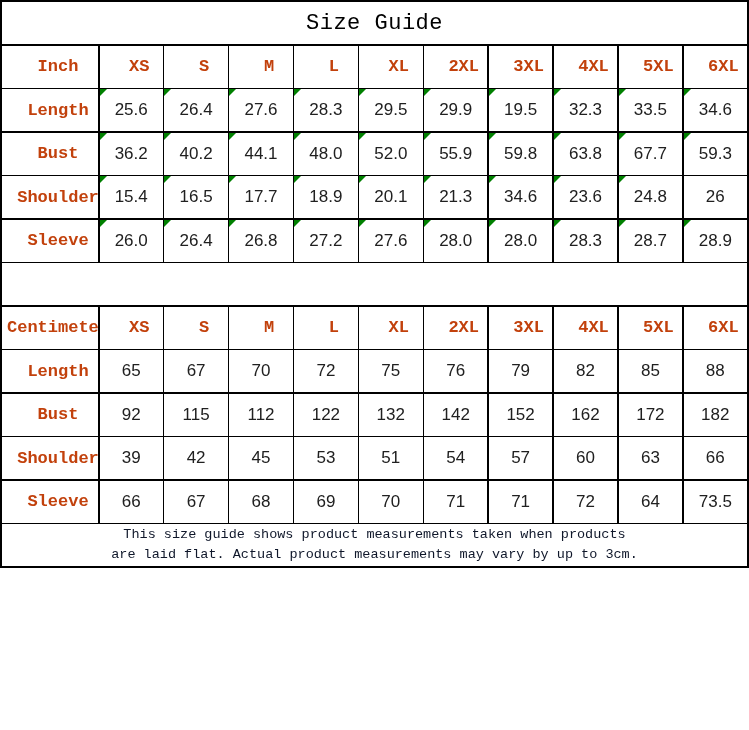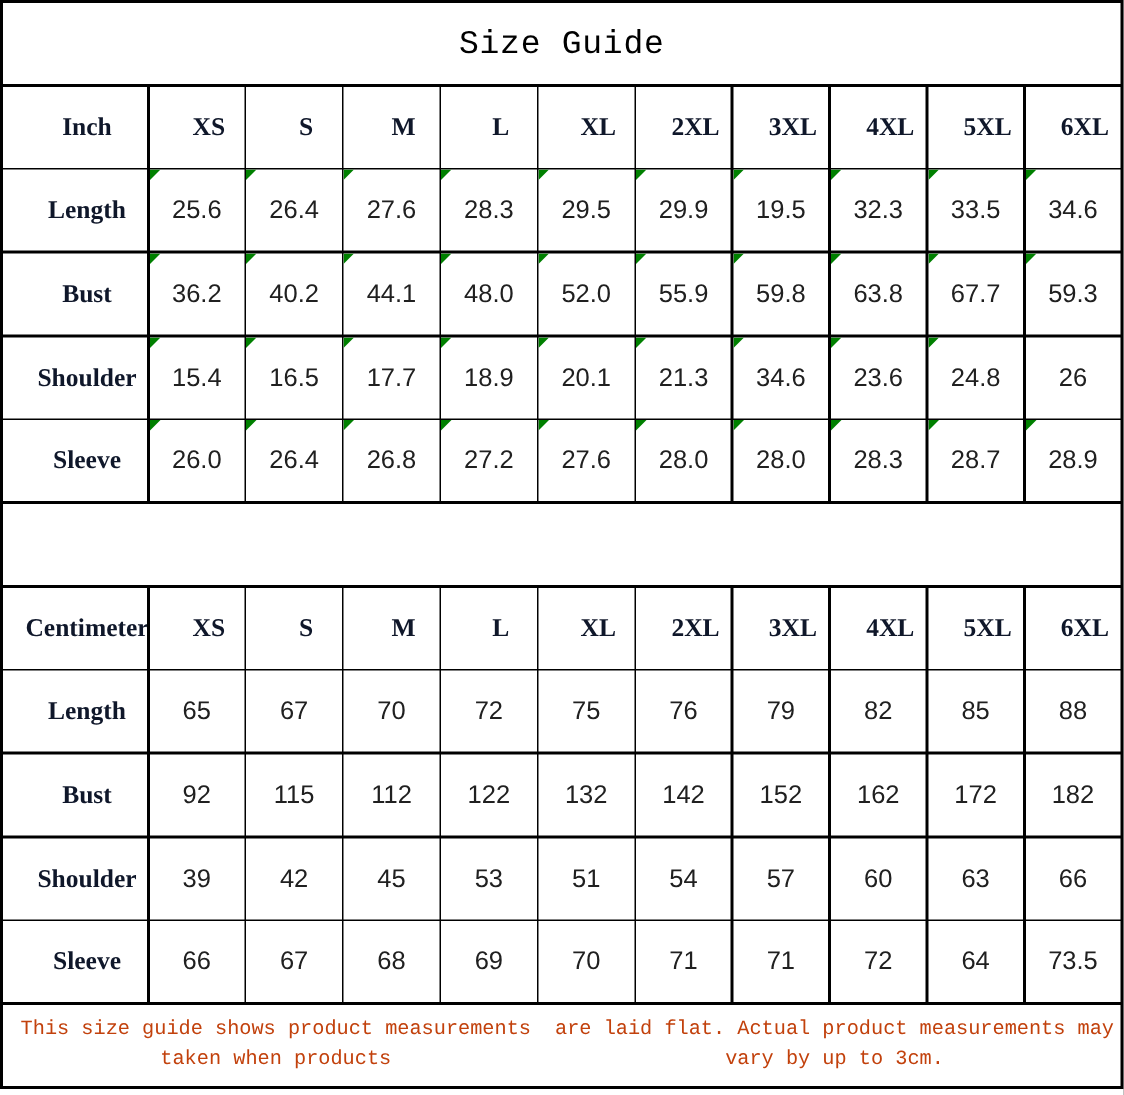--- a/index.html
+++ b/index.html
@@ -1,58 +1,58 @@
 <!DOCTYPE html>
 <html style="--marker-green: #008000; --line: #000000;"><head>
 <meta charset="utf-8">
 <style>
   html,body{margin:0;padding:0;background:#ffffff;}
   body{width:749px;height:730px;overflow:hidden;}
   :root{--marker-green:#008000;--line:#000000;}
 
   .size-grid{
     display:grid;
-    width:749px;height:726px;
+    width:749px;height:568px;
     box-sizing:border-box;
     border:2px solid var(--line);
     background:var(--line);
     gap:1.5px;
     grid-template-columns:96px repeat(10,1fr);
     grid-template-rows:repeat(13,1fr);
   }
   .cell{
     background:#ffffff;
     display:flex;align-items:center;justify-content:center;
     position:relative;
     overflow:hidden;
   }
   .span-all{grid-column:1 / -1;}
 
   .title-cell{
     font-family:"Liberation Mono","DejaVu Sans Mono",monospace;
     font-size:22px;color:#000;letter-spacing:0.5px;
   }
   .label-cell{
-    font-family:Liberation Serif, serif;
-    font-weight:bold;font-size:17px;color:#0f172a;padding-left:16px;
+    font-family:Liberation Mono, monospace;
+    font-weight:bold;font-size:17px;color:#c2410c;padding-left:16px;
   }
   .value-cell{
     font-family:"Liberation Sans","DejaVu Sans",sans-serif;
     font-size:17px;color:#202020;
   }
   .corner-marker{
     position:absolute;top:0;left:0;
     width:0;height:0;
     border-top:7px solid var(--marker-green);
     border-right:7px solid transparent;
   }
   .footer-cell{
-    flex-direction:row;
+    flex-direction:column;
     font-family:"Liberation Mono","DejaVu Sans Mono",monospace;
-    font-size:13.5px;line-height:20px;color:#c2410c;
+    font-size:13.5px;line-height:20px;color:#0f172a;
     text-align:center;
   }
 </style>
 </head>
 <body>
 
 <div class="size-grid" id="size-grid">
     <div class="cell span-all title-cell">Size Guide</div>
     <div class="cell label-cell">Inch</div>
     <div class="cell label-cell">XS</div>

